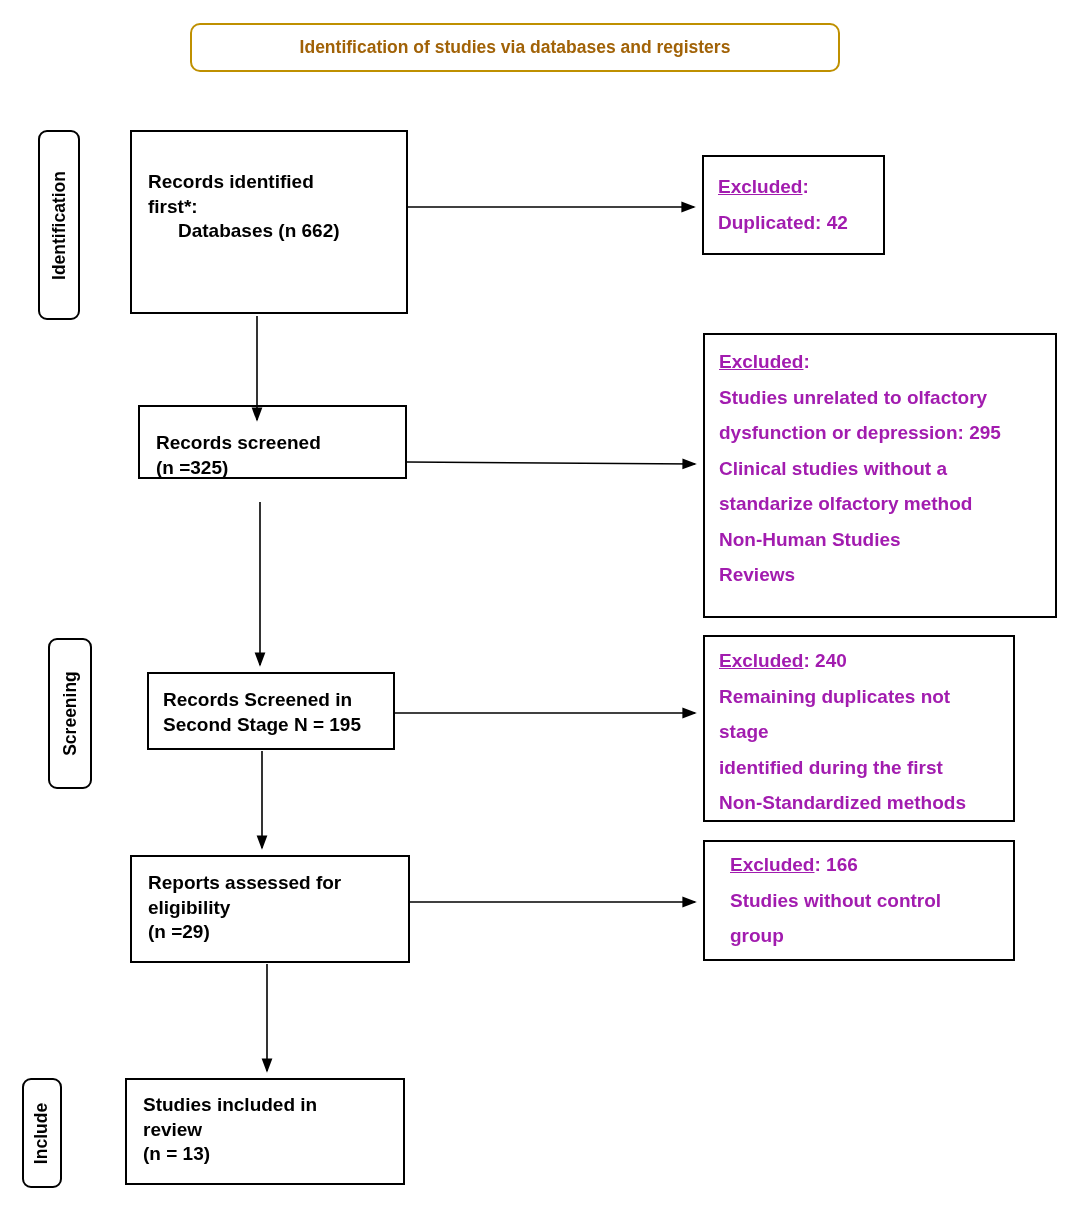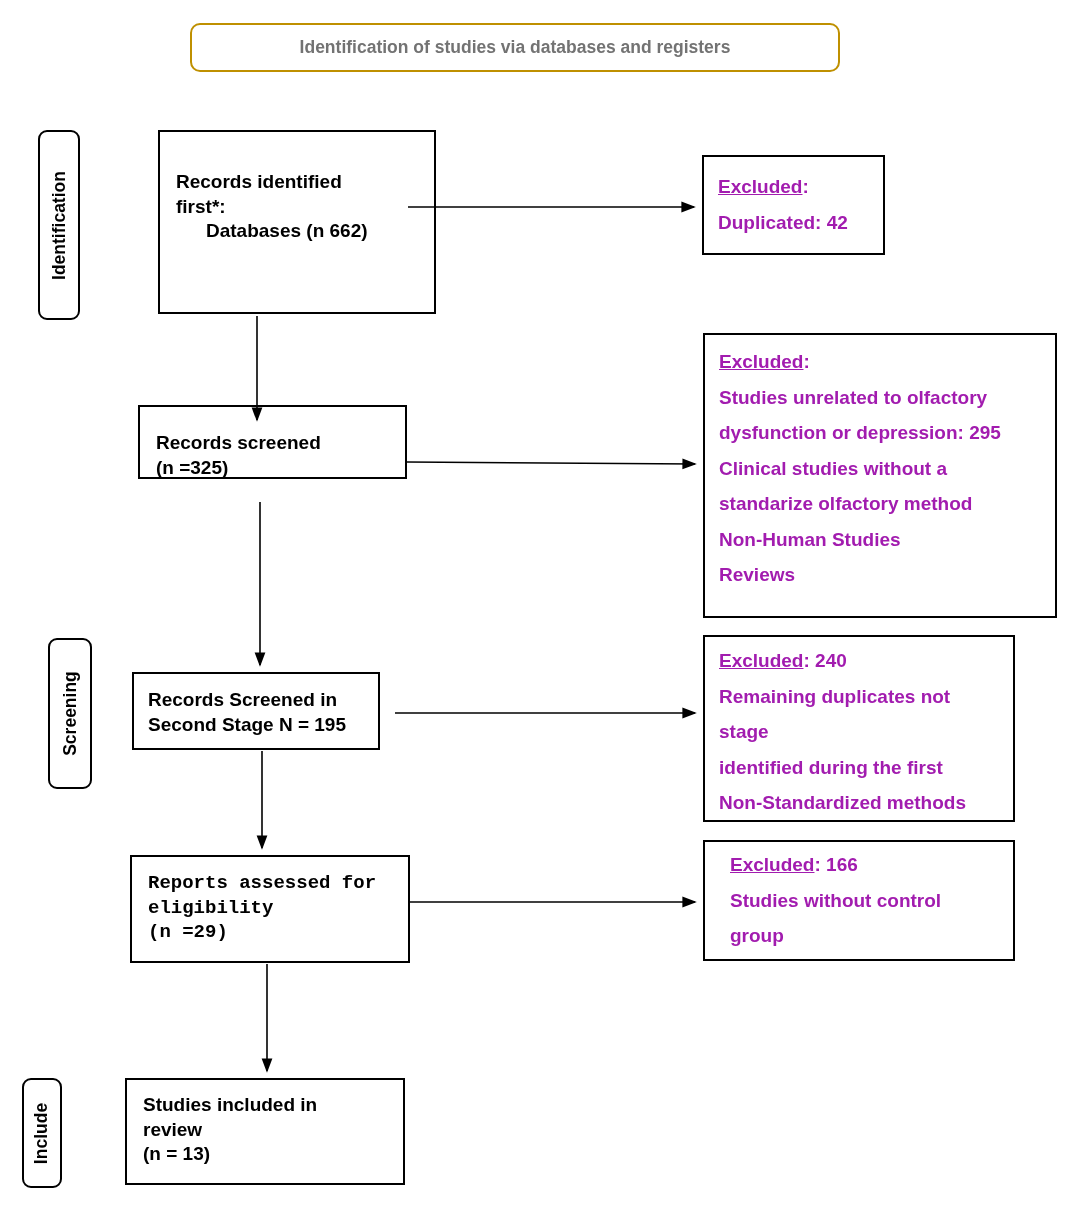--- a/index.html
+++ b/index.html
@@ -21,21 +21,21 @@
     left: 190px; top: 23px;
     width: 650px; height: 49px;
     border: 2px solid #BF9000;
     border-radius: 10px;
     background: #ffffff;
     display: flex;
     align-items: center;
     justify-content: center;
     font-weight: bold;
     font-size: 17.5px;
-    color: #737373;
+    color: #a16207;
   }
   .stage-label {
     position: absolute;
     border: 2px solid #000000;
     border-radius: 9px;
     background: #ffffff;
     display: flex;
     align-items: center;
     justify-content: center;
   }
@@ -54,24 +54,24 @@
     position: absolute;
     background: #ffffff;
     border: 2.5px solid #000000;
     font-weight: bold;
     font-size: 19px;
     color: #000000;
   }
   .flow-box .line { line-height: 24.5px; }
   .flow-box .line.indent { padding-left: 30px; }
 
-  #box-records-identified { left: 130px; top: 130px;  width: 278px; height: 184px; padding: 38px 16px 0 16px; margin-left: 28px; }
+  #box-records-identified { left: 130px; top: 130px;  width: 278px; height: 184px; padding: 38px 16px 0 16px; }
   #box-records-screened   { left: 138px; top: 405px;  width: 269px; height: 74px;  padding: 24px 16px 0 16px; }
-  #box-second-stage       { left: 132px; top: 672px;  width: 248px; height: 78px;  padding: 14px 14px 0 14px; }
-  #box-reports-assessed   { left: 130px; top: 855px;  width: 280px; height: 108px; padding: 14px 16px 0 16px; font-family: Liberation Mono, monospace; }
+  #box-second-stage       { left: 147px; top: 672px;  width: 248px; height: 78px;  padding: 14px 14px 0 14px; }
+  #box-reports-assessed   { left: 130px; top: 855px;  width: 280px; height: 108px; padding: 14px 16px 0 16px; }
   #box-studies-included   { left: 125px; top: 1078px; width: 280px; height: 107px; padding: 13px 16px 0 16px; }
 
   .excluded-box {
     position: absolute;
     background: #ffffff;
     border: 2px solid #000000;
     font-weight: bold;
     font-size: 19px;
     color: #a21caf;
   }

